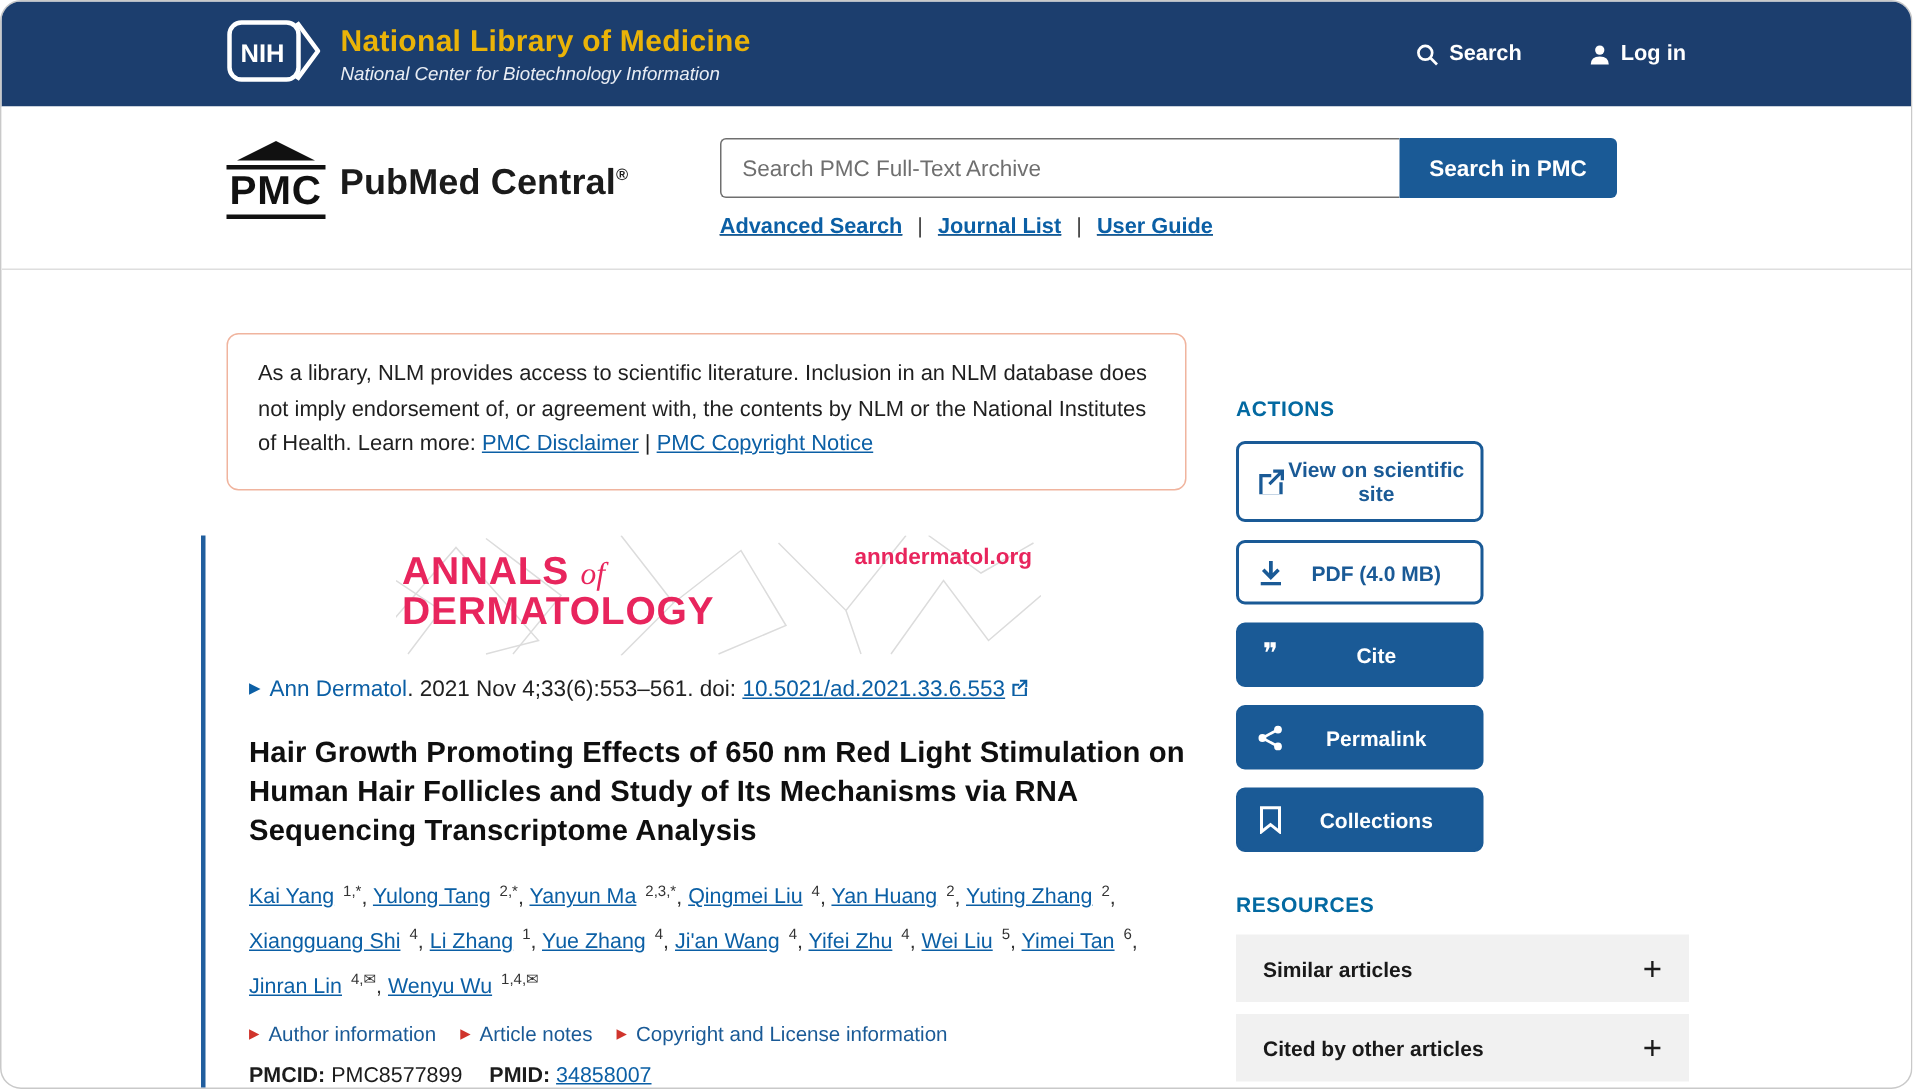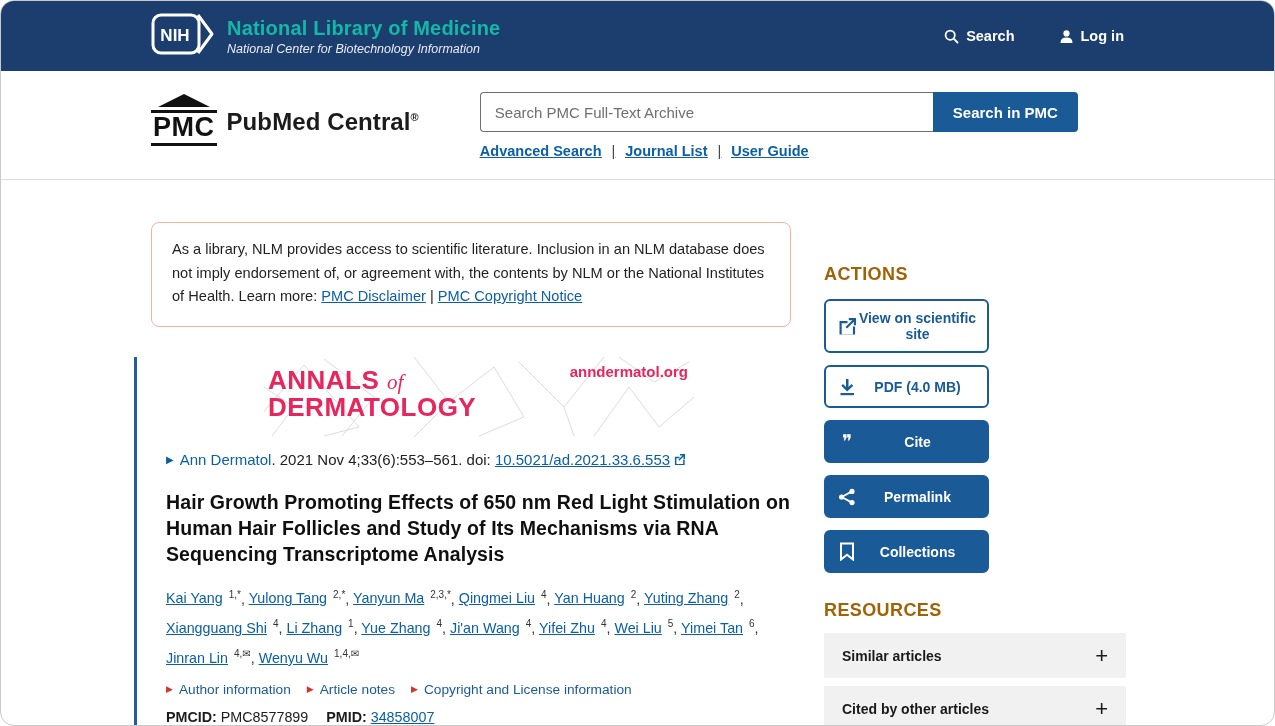--- a/index.html
+++ b/index.html
@@ -9,21 +9,21 @@
     position:relative; width:1275px; height:726px; background:#fff;
     border:1px solid #c9c9c9; border-radius:14px; overflow:hidden;
   }
 
   
   .gov-header {
     height:70px; background:#1c3e6e; display:flex; align-items:center;
     justify-content:space-between; padding:0 150px 0 150px;
   }
   .nih-lockup { display:flex; align-items:center; gap:12px; }
-  .nih-titles .t1 { color:#14b8a6; font-size:20px; font-weight:bold; letter-spacing:.2px; }
+  .nih-titles .t1 { color:#eab308; font-size:20px; font-weight:bold; letter-spacing:.2px; }
   .nih-titles .t2 { color:#e9edf4; font-size:12.5px; font-style:italic; margin-top:2px; }
   .gov-tools { display:flex; align-items:center; gap:44px; }
   .gov-tool { display:flex; align-items:center; gap:7px; color:#fff; font-weight:bold;
     font-size:14.5px; cursor:pointer; background:none; border:none;justify-content:flex-end; }
   .gov-tool svg { display:block; }
 
   
   .pmc-bar { background:#fff; border-bottom:1px solid #dedede; height:109px;
     display:flex; align-items:flex-start; padding:21px 0 0 150px; }
   .pmc-logo { display:flex; align-items:flex-start; gap:10px; cursor:pointer; }
@@ -87,21 +87,21 @@
   .meta-link .red-caret { color:#d0342c; font-size:9px; }
   .meta-link a { color:#1a5a96; text-decoration:none; }
 
   .ids { margin-top:12px; font-size:14.3px; color:#1c1c1c; }
   .ids .lbl { font-weight:bold; }
   .ids a { color:#0b5fa5; text-decoration:underline; cursor:pointer; }
   .ids .gap { display:inline-block; width:10px; }
 
   
   .sidebar { position:absolute; top:42px; left:823px; width:310px; }
-  .side-heading { font-size:18px; font-weight:bold; letter-spacing:.4px; color:#a16207; }
+  .side-heading { font-size:14px; font-weight:bold; letter-spacing:.4px; color:#0369a1; }
   .actions-list { margin-top:14px; display:flex; flex-direction:column; gap:12px; width:165px; }
   .action-btn { display:flex; align-items:center; border-radius:6px; cursor:pointer;
     font-family:"Liberation Sans", sans-serif; padding:9px 10px; min-height:43px; }
   .action-btn .icon { width:22px; display:flex; justify-content:center; align-items:center; }
   .action-btn .label { flex:1; text-align:center; font-size:14px; font-weight:bold; line-height:16px; }
   .action-btn.outline { background:#fff; border:2px solid #1a5a96; color:#1a5a96; }
   .action-btn.solid { background:#1a5a96; border:2px solid #1a5a96; color:#fff; }
   .quote-glyph { font-size:19px; line-height:12px; }
 
   .resources-heading { margin-top:27px; }

